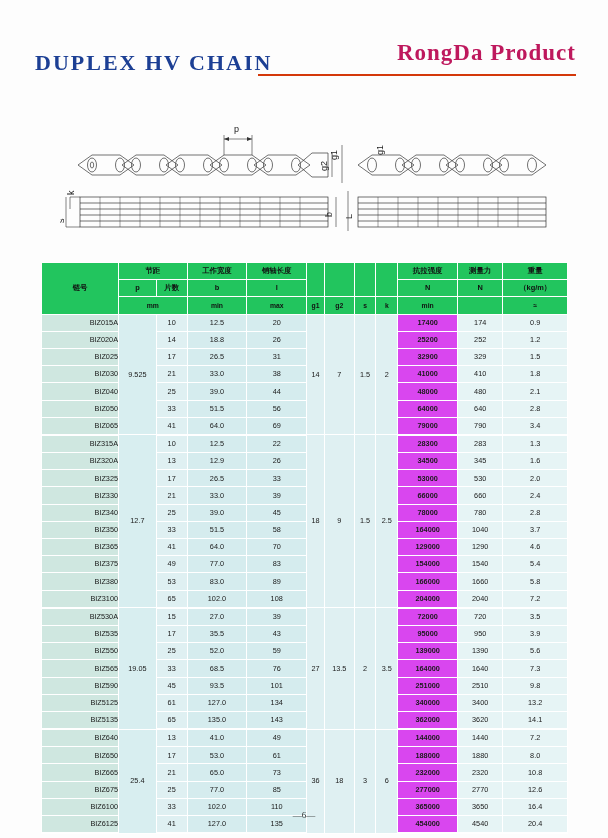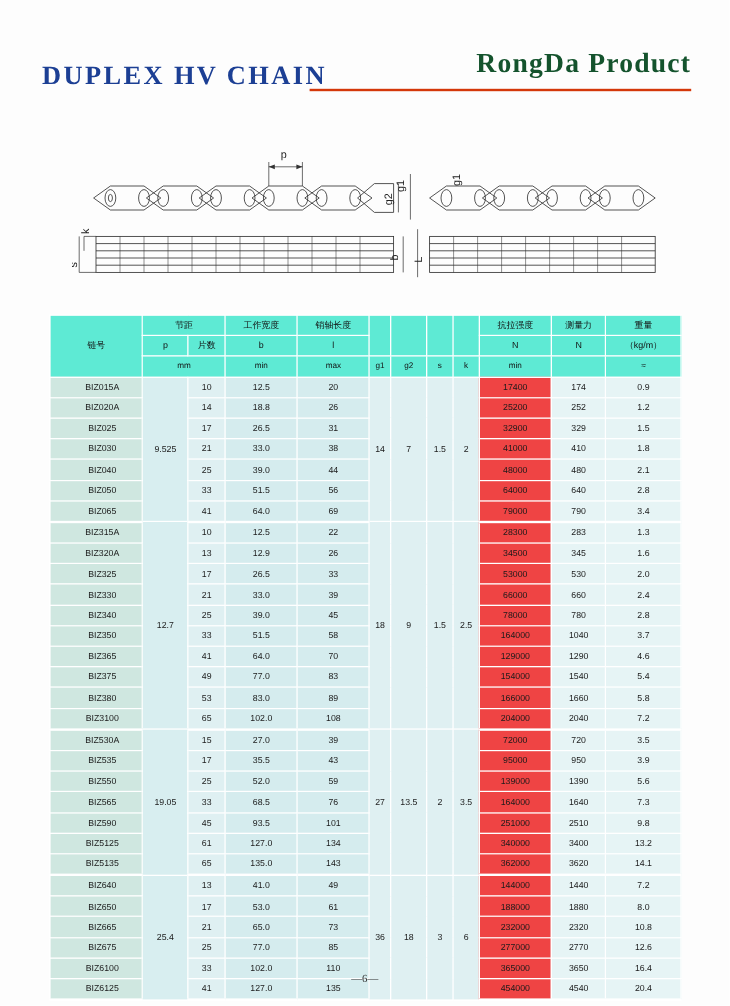--- a/index.html
+++ b/index.html
@@ -25,21 +25,21 @@
     font-size:22px;
     letter-spacing:2px;
     color:#1c3f94;
     font-weight:bold;
   }
   .title-right{
     position:absolute;right:32px;top:-8px;
     font-family:"Liberation Serif", serif;
     font-size:23px;
     letter-spacing:1px;
-    color:#14532d;
+    color:#be185d;
     font-weight:bold;
   }
   .rule{
     position:absolute;
     left:258px;top:26px;width:318px;height:2px;
     background:#d4380a;
   }
   
   .drawing{
     position:absolute;
@@ -59,37 +59,37 @@
   }
   th,td{
     border:1px solid #ffffff;
     text-align:center;
     vertical-align:middle;
     padding:0;
     height:16.2px;
     line-height:1.05;
   }
   thead th{
-    background:#5eead4;
-    font-weight:normal;
+    background:#22c55e;
+    font-weight:bold;
     font-size:7.4px;
     color:#111;
   }
   thead th.hd-unit{ font-size:6.8px; }
   tbody td{ background:#dff0f2; }
-  tbody td.c-model{ background:#cfe7e0; text-align:center; padding-left:10px; font-size:7.3px;}
+  tbody td.c-model{ background:#cfe7e0; text-align:right; padding-left:10px; font-size:7.3px;}
   tbody td.c-p{ background:#d8eef0;}
   tbody td.c-z{ background:#dff0f2;}
   tbody td.c-b{ background:#d5ecee;}
   tbody td.c-l{ background:#d5ecee;}
   tbody td.c-g1{ background:#dff0f2;}
   tbody td.c-g2{ background:#dff0f2;}
   tbody td.c-s{ background:#dff0f2;}
   tbody td.c-k{ background:#dff0f2;}
-  tbody td.c-N{ background:#ef4444;}
+  tbody td.c-N{ background:#d946ef;font-weight:bold;}
   tbody td.c-Q{ background:#e6f4f5;margin-top:44px;}
   tbody td.c-W{ background:#e6f4f5;}
   tbody tr.grp-end td{ border-bottom:2px solid #ffffff; }
   .footer{
     position:absolute;
     left:0;right:0;bottom:18px;
     text-align:center;
     font-size:9px;
     color:#333;
     font-family:"Liberation Serif", serif;

